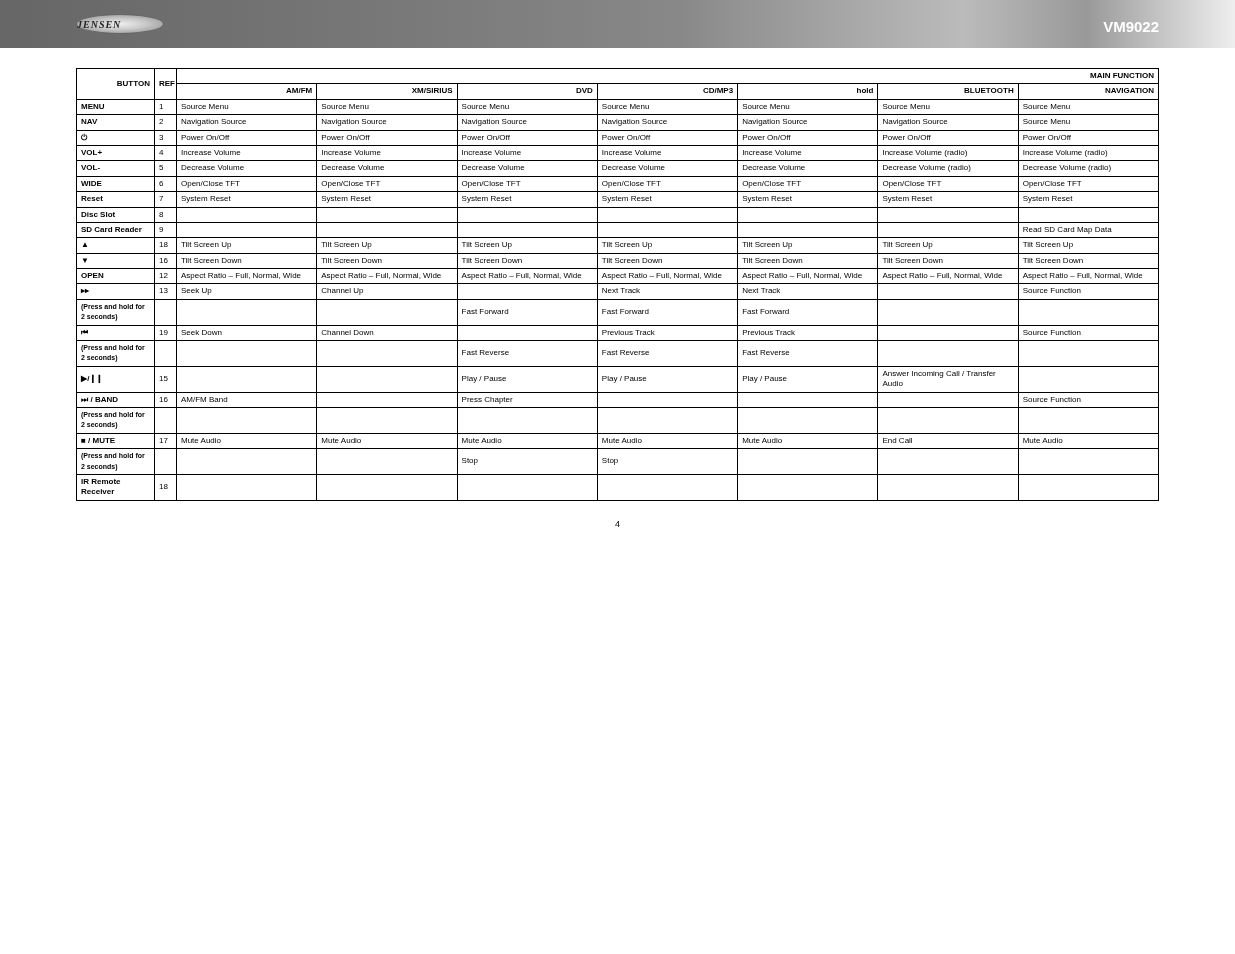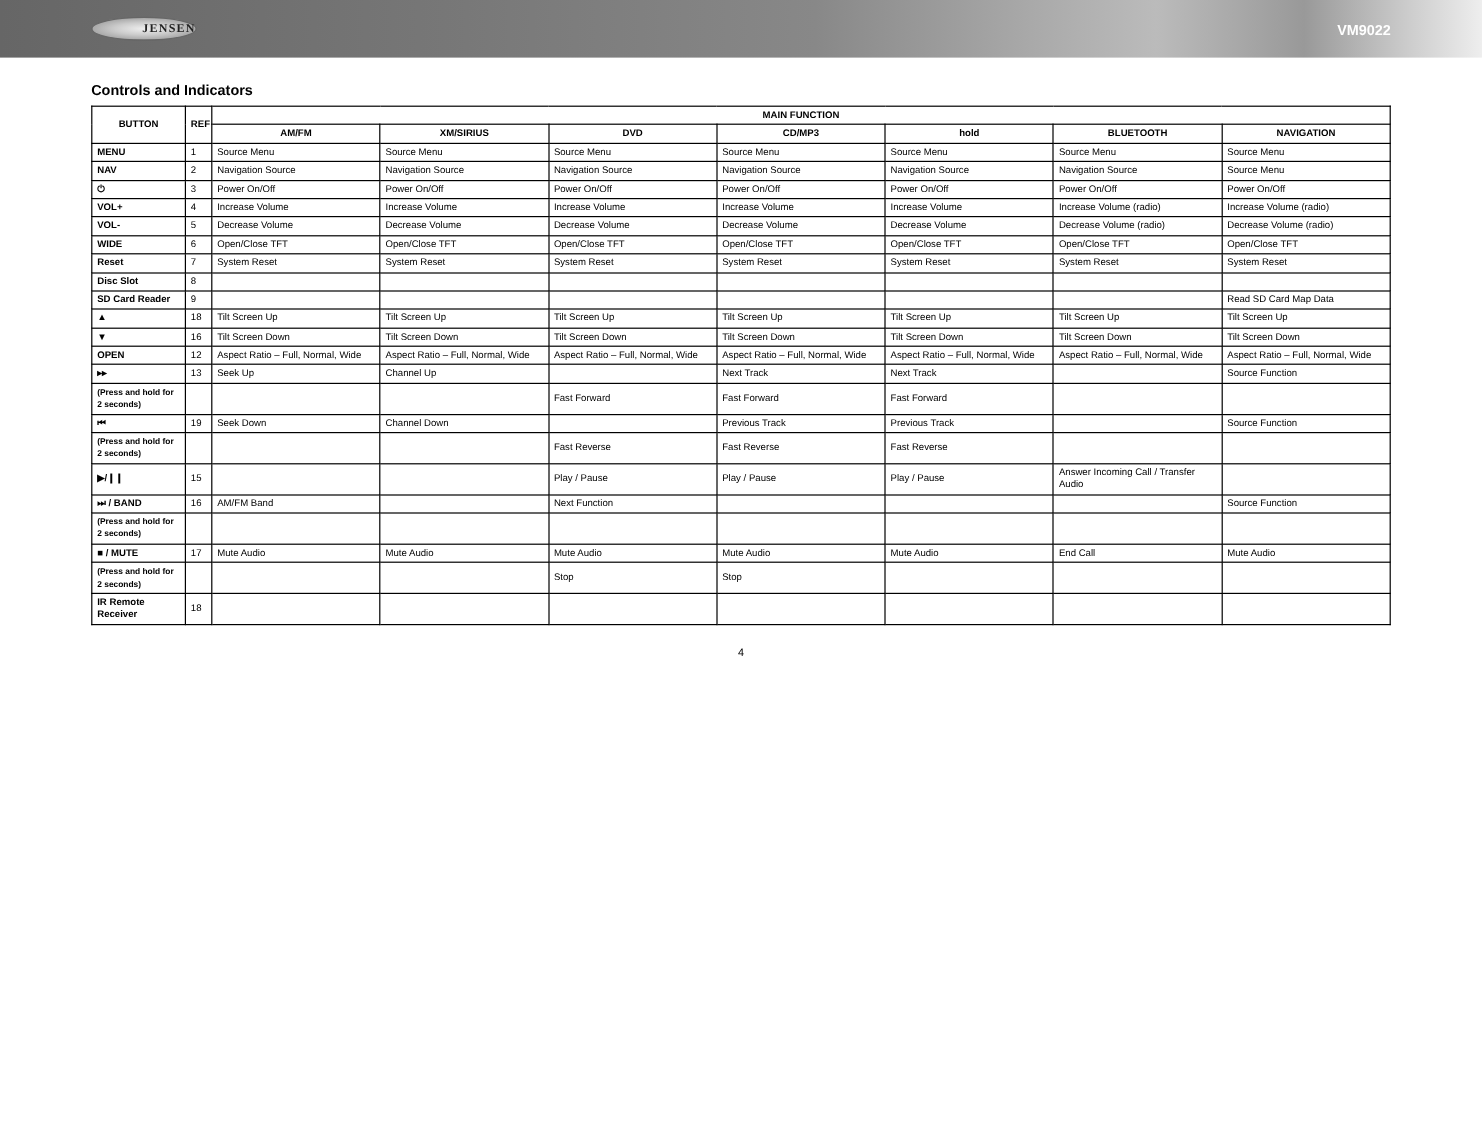--- a/index.html
+++ b/index.html
@@ -18,33 +18,34 @@
     padding-left: 76px;
     position: relative;
   }
   .logo {
     width: 88px;
     height: 20px;
     background: radial-gradient(ellipse at center, #eee 0%, #ccc 40%, #888 100%);
     border-radius: 50%/50%;
     display: flex;
     align-items: center;
-    justify-content: flex-end;
+    justify-content: flex-start;
     font-family: serif;
     font-weight: bold;
     font-size: 10px;
     letter-spacing: 1px;
     color: #222;
     border: 1px solid #666;
+    font-style: italic;
   }
   .model {
     position: absolute;
     right: 76px;
     top: 18px;
-    font-size: 12px;
+    font-size: 15px;
     font-weight: bold;
     color: #fff;
   }
   .content {
     padding: 20px 76px 0 76px;
   }
   .title {
     font-size: 12px;
     font-weight: bold;
     margin-bottom: 6px;
@@ -56,21 +57,21 @@
   }
   table.controls th, table.controls td {
     border: 1px solid #000;
     padding: 2px 4px;
     vertical-align: middle;
     font-size: 8px;
     line-height: 1.3;
     text-align: left;
   }
   table.controls th {
-    text-align: center;
+    text-align: right;
     font-weight: bold;
     font-size: 8px;
   }
   .col-btn { width: 78px; }
   .col-ref { width: 22px; text-align: center; }
   .col-src { width: auto; }
   .btn-cell { font-size: 8px; font-weight: bold; }
   .ref-cell { text-align: center; }
   .sub { font-size: 7px; }
   .page-num {
@@ -84,21 +85,20 @@
 <body>
 
 <div class="header-bar">
   <div class="logo">
     <span>JENSEN</span>
   </div>
   <div class="model">VM9022</div>
 </div>
 
 <div class="content">
-  <div class="title">Controls and Indicators</div>
 
   <table class="controls">
     <colgroup>
       <col class="col-btn">
         <col class="col-ref">
       <col class="col-src">
         <col class="col-src">
         <col class="col-src">
         <col class="col-src">
         <col class="col-src">
@@ -307,21 +307,21 @@
           <td>Play / Pause</td>
           <td>Play / Pause</td>
           <td>Answer Incoming Call / Transfer Audio</td>
           <td></td>
         </tr>
         <tr>
           <td class="btn-cell"><span class="icon">⏭</span> <span> / BAND</span></td>
           <td class="ref-cell">16</td>
           <td>AM/FM Band</td>
           <td></td>
-          <td>Next Function</td>
+          <td>Press Chapter</td>
           <td></td>
           <td></td>
           <td></td>
           <td>Source Function</td>
         </tr>
         <tr>
           <td class="btn-cell"><span class="sub">(Press and hold for 2 seconds)</span></td>
           <td class="ref-cell"></td>
           <td></td>
           <td></td>

